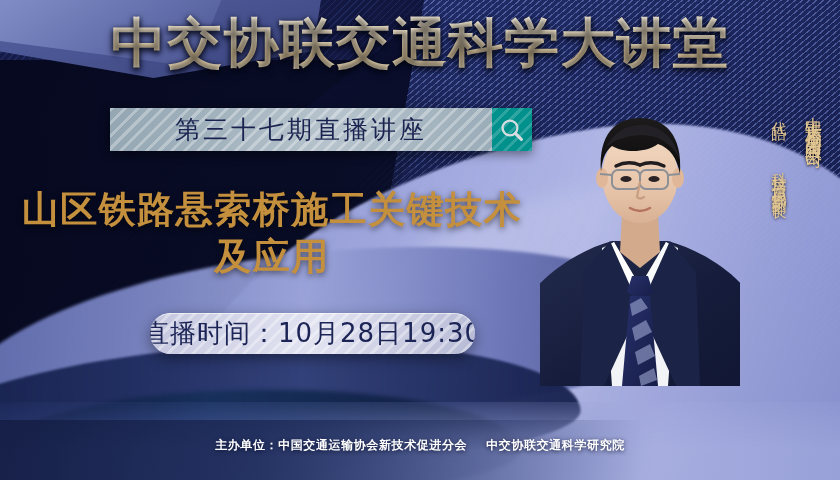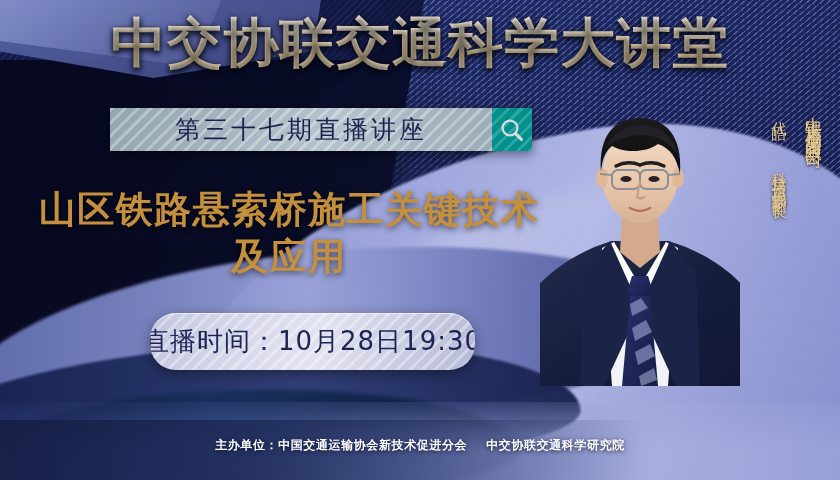--- a/index.html
+++ b/index.html
@@ -173,32 +173,32 @@
   .session-search::after{
     content:"";position:absolute;inset:0;
     background:repeating-linear-gradient(-45deg,
       rgba(255,255,255,.18) 0px, rgba(255,255,255,.18) 3px,
       rgba(255,255,255,0) 3px, rgba(255,255,255,0) 9px);
   }
   .session-search svg{position:relative;z-index:2;display:block;}
 
   
   .headline{
-    position:absolute;left:29px;top:186px;width:520px;
+    position:absolute;left:12px;top:186px;width:520px;
     text-align:center;
     color:#c5903e;
     font-size:37px;line-height:47px;font-weight:700;
     letter-spacing:1.5px;
     text-shadow:0 2px 6px rgba(0,0,0,.6);
     font-family:"DejaVu Sans","Liberation Sans",sans-serif;
   }
 
   
   .time-pill{
-    position:absolute;left:150px;top:313px;width:325px;height:57px;
+    position:absolute;left:150px;top:313px;width:325px;height:41px;
     border-radius:26px;
     background:linear-gradient(105deg,#c3c6de 0%, #d6d8ea 28%, #e2e3f1 52%, #c9cce1 78%, #b6bad5 100%);
     display:flex;align-items:center;justify-content:center;
     overflow:hidden;
     box-shadow:0 4px 14px rgba(0,0,0,.4), inset 0 1px 0 rgba(255,255,255,.6);
   }
   .time-pill::after{
     content:"";position:absolute;inset:0;
     background:repeating-linear-gradient(-45deg,
       rgba(255,255,255,.34) 0px, rgba(255,255,255,.34) 3px,

